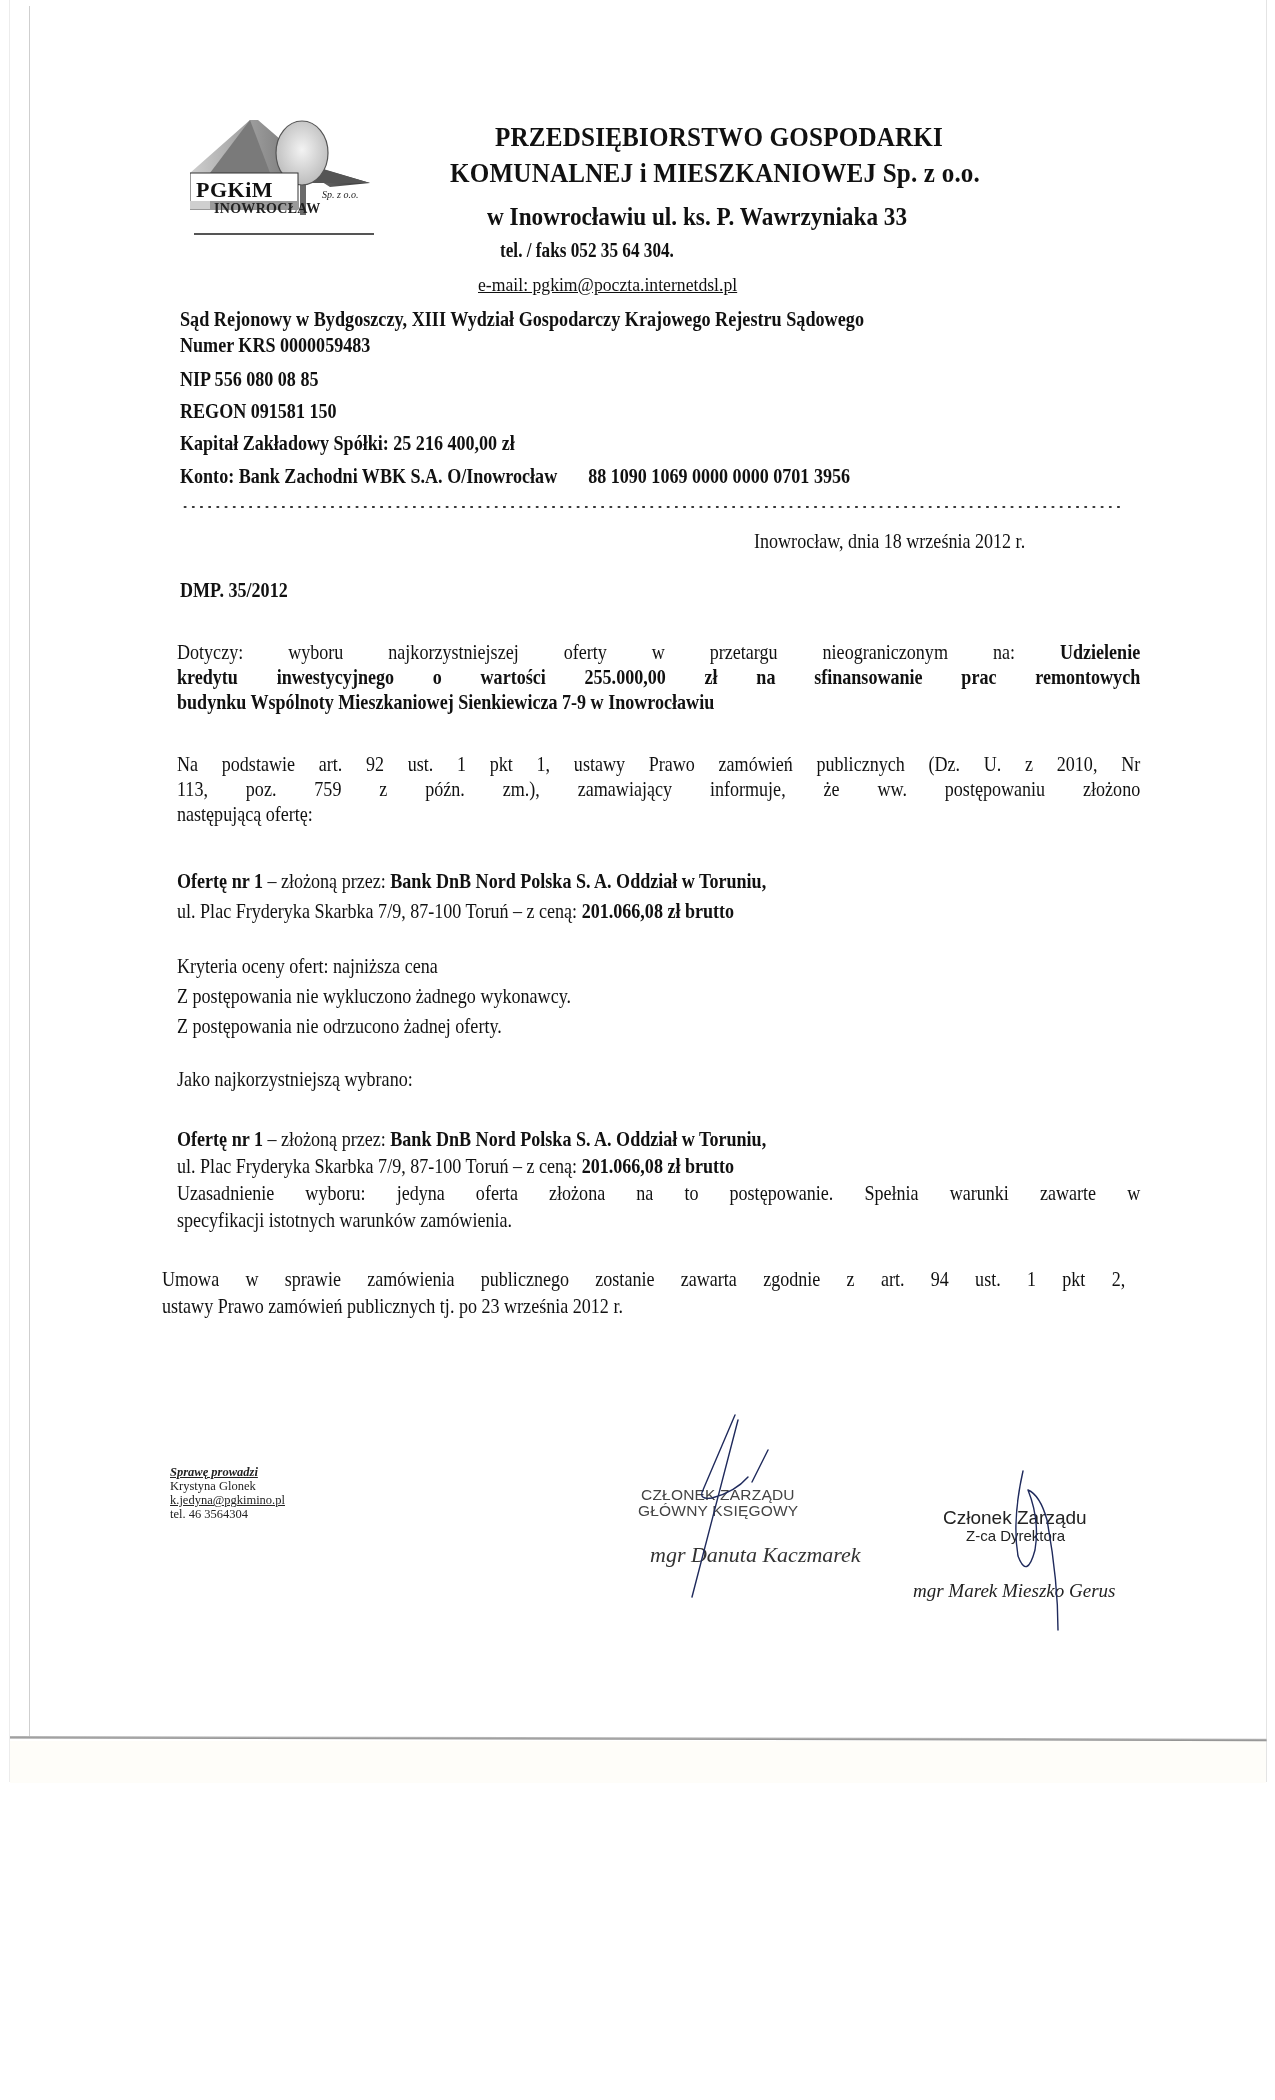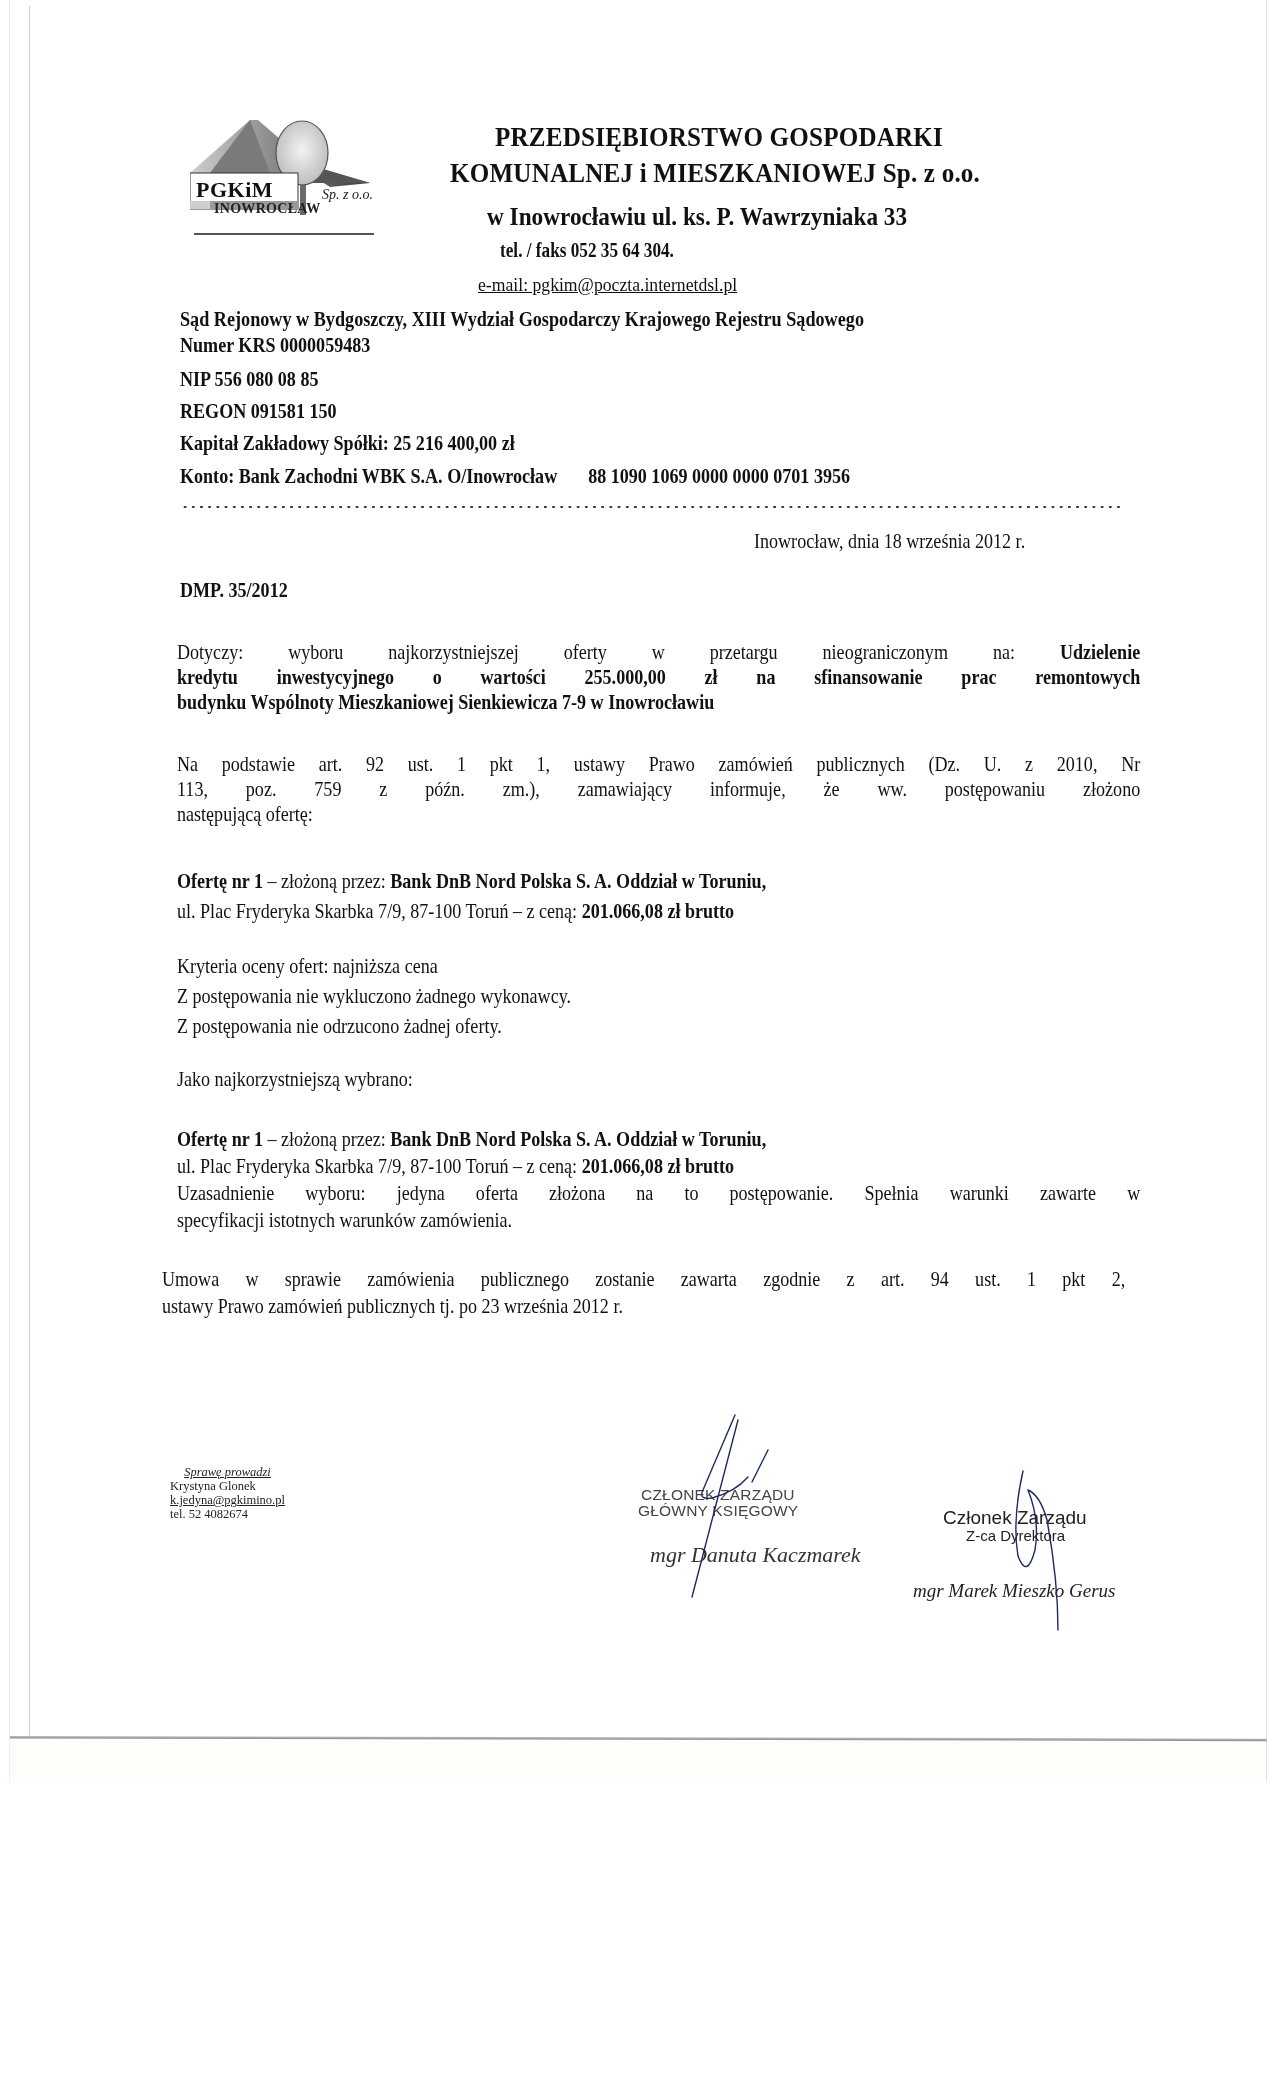--- a/index.html
+++ b/index.html
@@ -15,21 +15,21 @@
   .scan-bottom-strip { position: absolute; left: 10px; top: 1741px; width: 1256px; height: 42px; background: #fefdf9; }
 
   
   .logo { position: absolute; left: 190px; top: 115px; width: 180px; height: 110px; }
   .logo-underline { position: absolute; left: 194px; top: 233px; width: 180px; height: 2px; background: #555; }
   .logo-text { position: absolute; left: 196px; top: 175px; font-family: "Liberation Serif", serif; font-weight: bold;
                font-size: 22px; letter-spacing: 0.5px; color: #111; line-height: 30px; }
   .logo-city { position: absolute; left: 214px; top: 204px; font-family: "Liberation Serif", serif; font-weight: bold;
                font-size: 14px; letter-spacing: 0.3px; color: #222; line-height: 10px; }
   .logo-suffix { position: absolute; left: 322px; top: 190px; font-family: "Liberation Serif", serif; font-style: italic;
-               font-size: 14px; color: #222; line-height: 10px; }
+               font-size: 10px; color: #222; line-height: 10px; }
 
   
   .hdr { position: absolute; left: 400px; width: 760px; font-weight: bold; white-space: nowrap; line-height: 1; }
   .hdr1 { top: 124px; left: 495px; font-size: 27px; letter-spacing: 0.2px; transform: scaleX(0.93); transform-origin: left; }
   .hdr2 { top: 160px; left: 450px; font-size: 27px; letter-spacing: 0.2px; transform: scaleX(0.93); transform-origin: left; }
   .hdr3 { top: 204px; left: 487px; font-size: 25px; transform: scaleX(0.93); transform-origin: left; }
   .hdr4 { top: 240px; left: 500px; font-size: 20px; transform: scaleX(0.86); transform-origin: left; }
   .hdr5 { top: 275px; left: 478px; font-size: 19px; font-weight: normal; text-decoration: underline;
           transform: scaleX(0.93); transform-origin: left; }
 
@@ -62,21 +62,21 @@
   .basis { top: 752px; line-height: 25px; }
   .offer1 { top: 866px; }
   .criteria { top: 951px; }
   .chosen-lead { top: 1064px; }
   .offer2 { top: 1126px; line-height: 27px; }
   .contract { top: 1266px; left: 162px; line-height: 27px; }
 
   
   .contact { position: absolute; left: 170px; top: 1465px; font-family: "Liberation Serif", serif; font-size: 12.5px;
              line-height: 14px; color: #222; }
-  .contact .hd { font-weight: normal; font-style: italic; text-decoration: underline; text-align: center; }
+  .contact .hd { font-weight: bold; font-style: italic; text-decoration: underline; }
   .contact .mail { text-decoration: underline; }
 
   
   .sig { position: absolute; font-family: "Liberation Sans", "DejaVu Sans", sans-serif; color: #333; white-space: nowrap; line-height: 1; margin-top: 18px; }
   .sig1-a { left: 641px; top: 1469px; font-size: 15.5px; letter-spacing: 0.2px; color: #444; }
   .sig1-b { left: 638px; top: 1485px; font-size: 15.5px; letter-spacing: 0.2px; color: #444; }
   .sig1-n { left: 650px; top: 1526px; font-size: 22px; font-family: "Liberation Serif", serif; font-style: italic; color: #333; }
   .sig2-a { left: 943px; top: 1490px; font-size: 19px; color: #222; }
   .sig2-b { left: 966px; top: 1510px; font-size: 15px; color: #222; }
   .sig2-n { left: 913px; top: 1563px; font-size: 19px; font-family: "Liberation Serif", serif; font-style: italic; color: #222; }
@@ -173,21 +173,21 @@
 
 <div class="para contract">
   <span class="line just">Umowa w sprawie zamówienia publicznego zostanie zawarta zgodnie z art. 94 ust. 1 pkt 2,</span>
   <span class="line">ustawy Prawo zamówień publicznych tj. po 23 września 2012 r.</span>
 </div>
 
 <div class="contact">
   <div class="hd">Sprawę prowadzi</div>
   <div>Krystyna Glonek</div>
   <div class="mail">k.jedyna@pgkimino.pl</div>
-  <div>tel. 52 4082674</div>
+  <div>tel. 46 3564304</div>
 </div>
 
 <div class="sig sig1-a">CZŁONEK ZARZĄDU</div>
 <div class="sig sig1-b">GŁÓWNY KSIĘGOWY</div>
 <div class="sig sig1-n">mgr Danuta Kaczmarek</div>
 
 <div class="sig sig2-a">Członek Zarządu</div>
 <div class="sig sig2-b">Z-ca Dyrektora</div>
 <div class="sig sig2-n">mgr Marek Mieszko Gerus</div>
 

